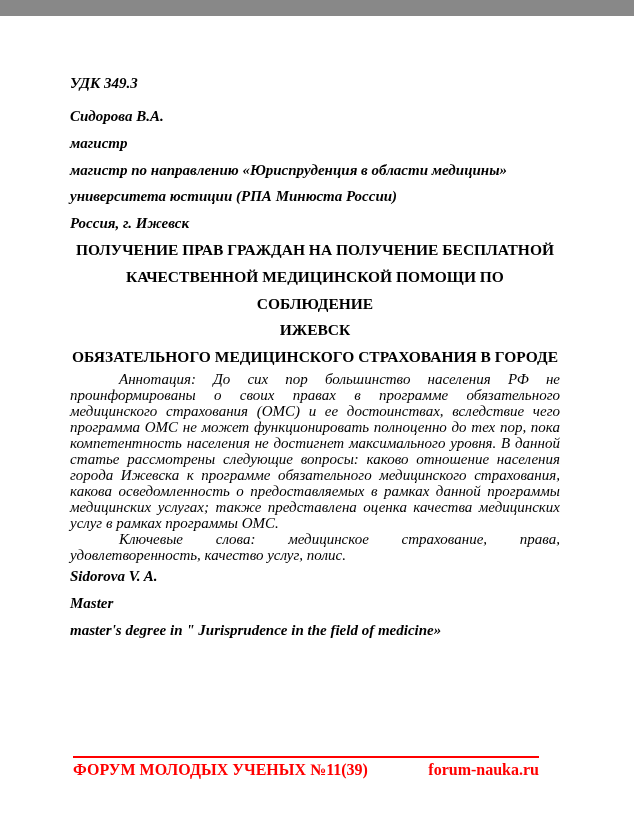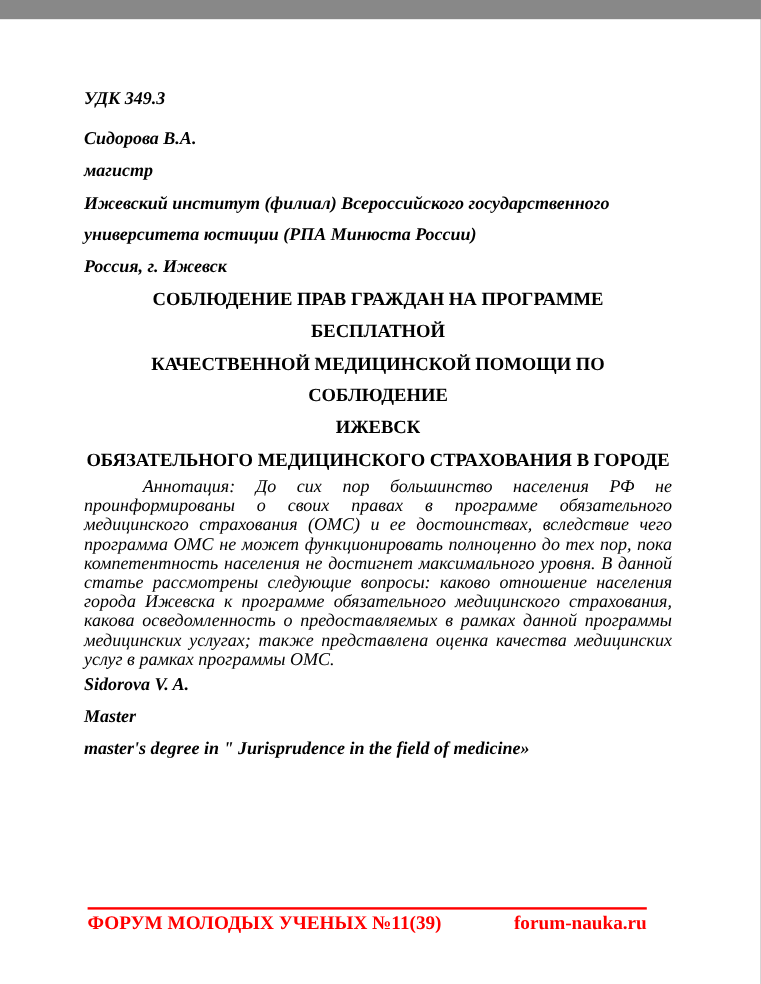--- a/index.html
+++ b/index.html
@@ -72,34 +72,35 @@
 <body>
 
 <div class="page" style="background: rgb(255, 255, 255); color: rgb(0, 0, 0);">
   <div class="content">
 
     <div class="udk">УДК 349.3</div>
 
     <div class="author-block">
       <div>Сидорова В.А.</div>
       <div>магистр</div>
-      <div>Ижевский институт (филиал) Всероссийского государственного</div>
+      <div>магистр по направлению «Юриспруденция в области медицины»</div>
       <div>университета юстиции (РПА Минюста России)</div>
       <div>Россия, г. Ижевск</div>
     </div>
 
     <div class="title">
-      <div>СОБЛЮДЕНИЕ ПРАВ ГРАЖДАН НА ПРОГРАММЕ БЕСПЛАТНОЙ</div>
+      <div>ПОЛУЧЕНИЕ ПРАВ ГРАЖДАН НА ПОЛУЧЕНИЕ БЕСПЛАТНОЙ</div>
       <div>КАЧЕСТВЕННОЙ МЕДИЦИНСКОЙ ПОМОЩИ ПО СОБЛЮДЕНИЕ</div>
       <div>ИЖЕВСК</div>
       <div>ОБЯЗАТЕЛЬНОГО МЕДИЦИНСКОГО СТРАХОВАНИЯ В ГОРОДЕ</div>
     </div>
 
     <p class="para">Аннотация: До сих пор большинство населения РФ не проинформированы о своих правах в программе обязательного медицинского страхования (ОМС) и ее достоинствах, вследствие чего программа ОМС не может функционировать полноценно до тех пор, пока компетентность населения не достигнет максимального уровня. В данной статье рассмотрены следующие вопросы: каково отношение населения города Ижевска к программе обязательного медицинского страхования, какова осведомленность о предоставляемых в рамках данной программы медицинских услугах; также представлена оценка качества медицинских услуг в рамках программы ОМС.</p>
 
+    <p class="para">Ключевые слова: медицинское страхование, права, удовлетворенность, качество услуг, полис.</p>
 
     <div class="author-block">
       <div>Sidorova V. A.</div>
       <div>Master</div>
       <div>master's degree in " Jurisprudence in the field of medicine»</div>
     </div>
 
   </div>
 
   <div class="footer" style="color: rgb(255, 0, 0);">

